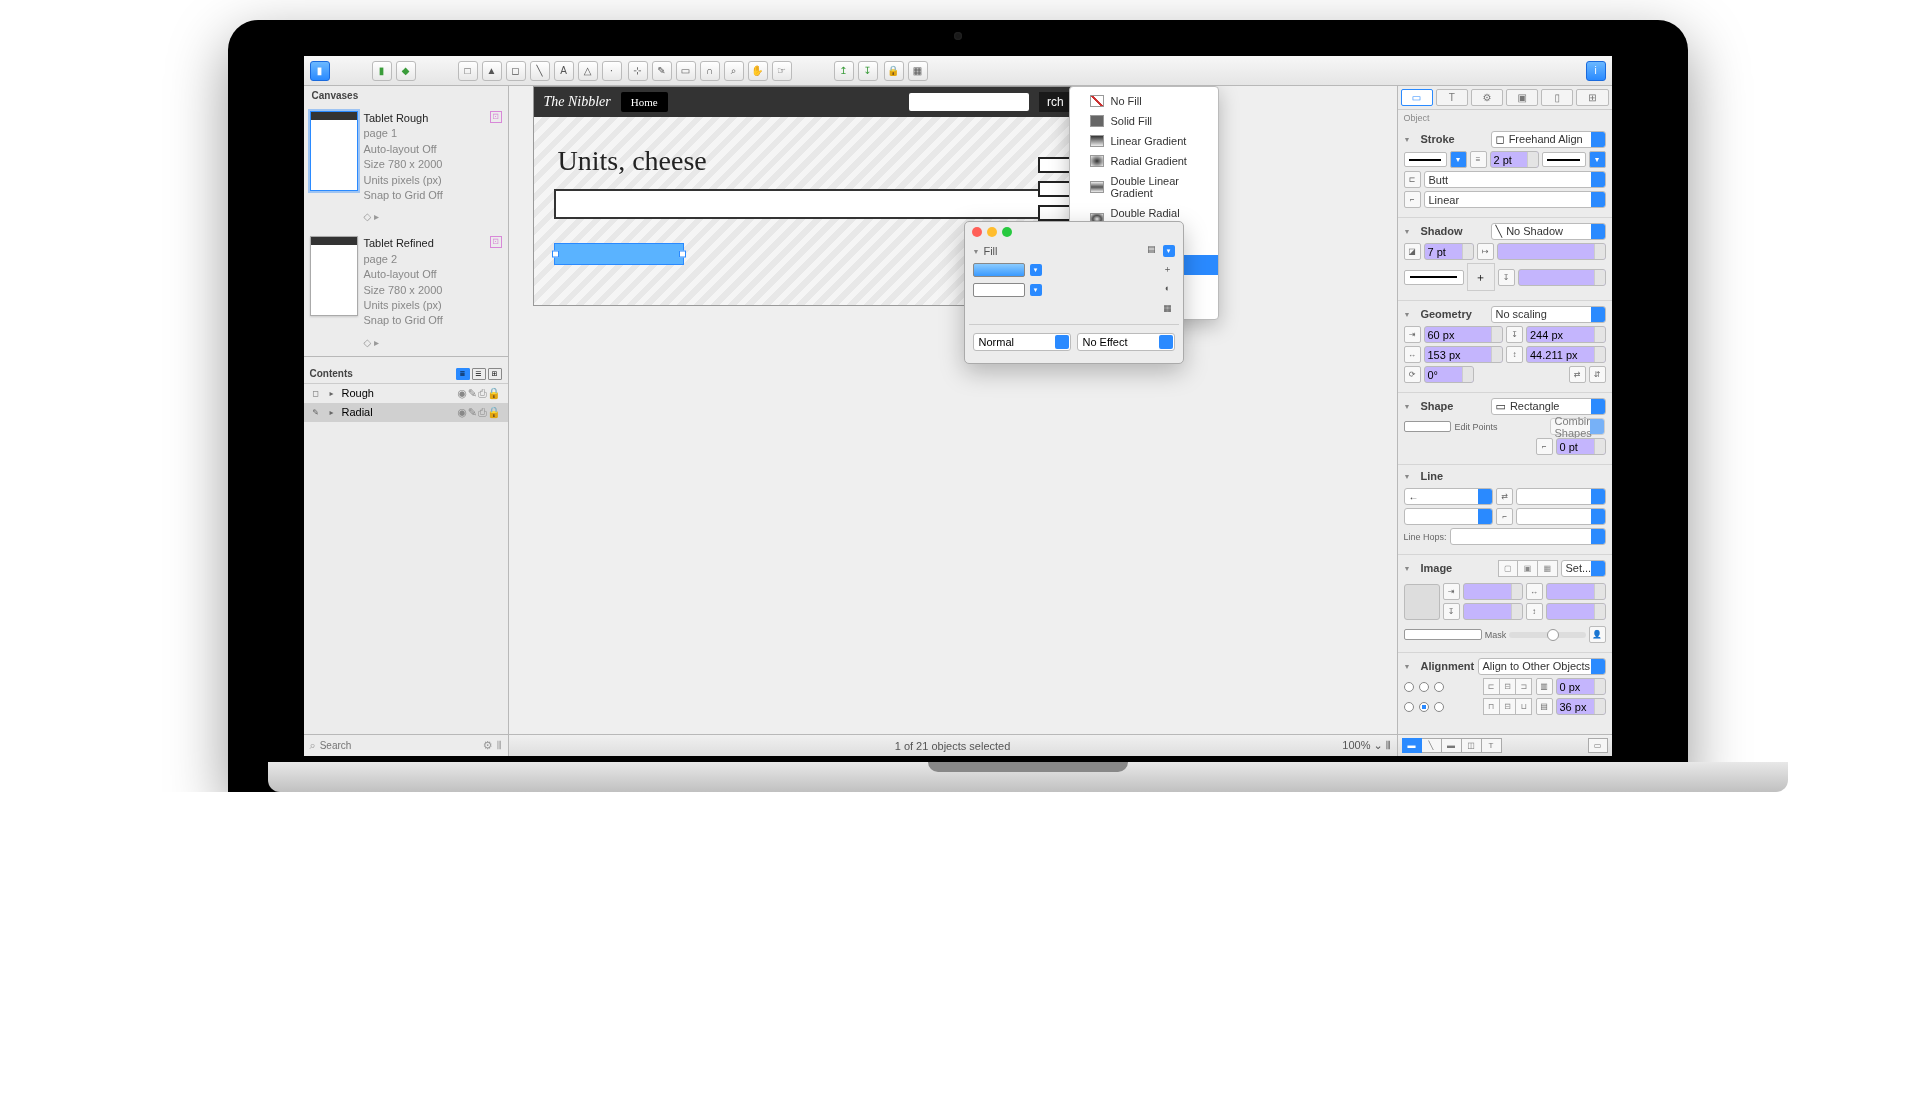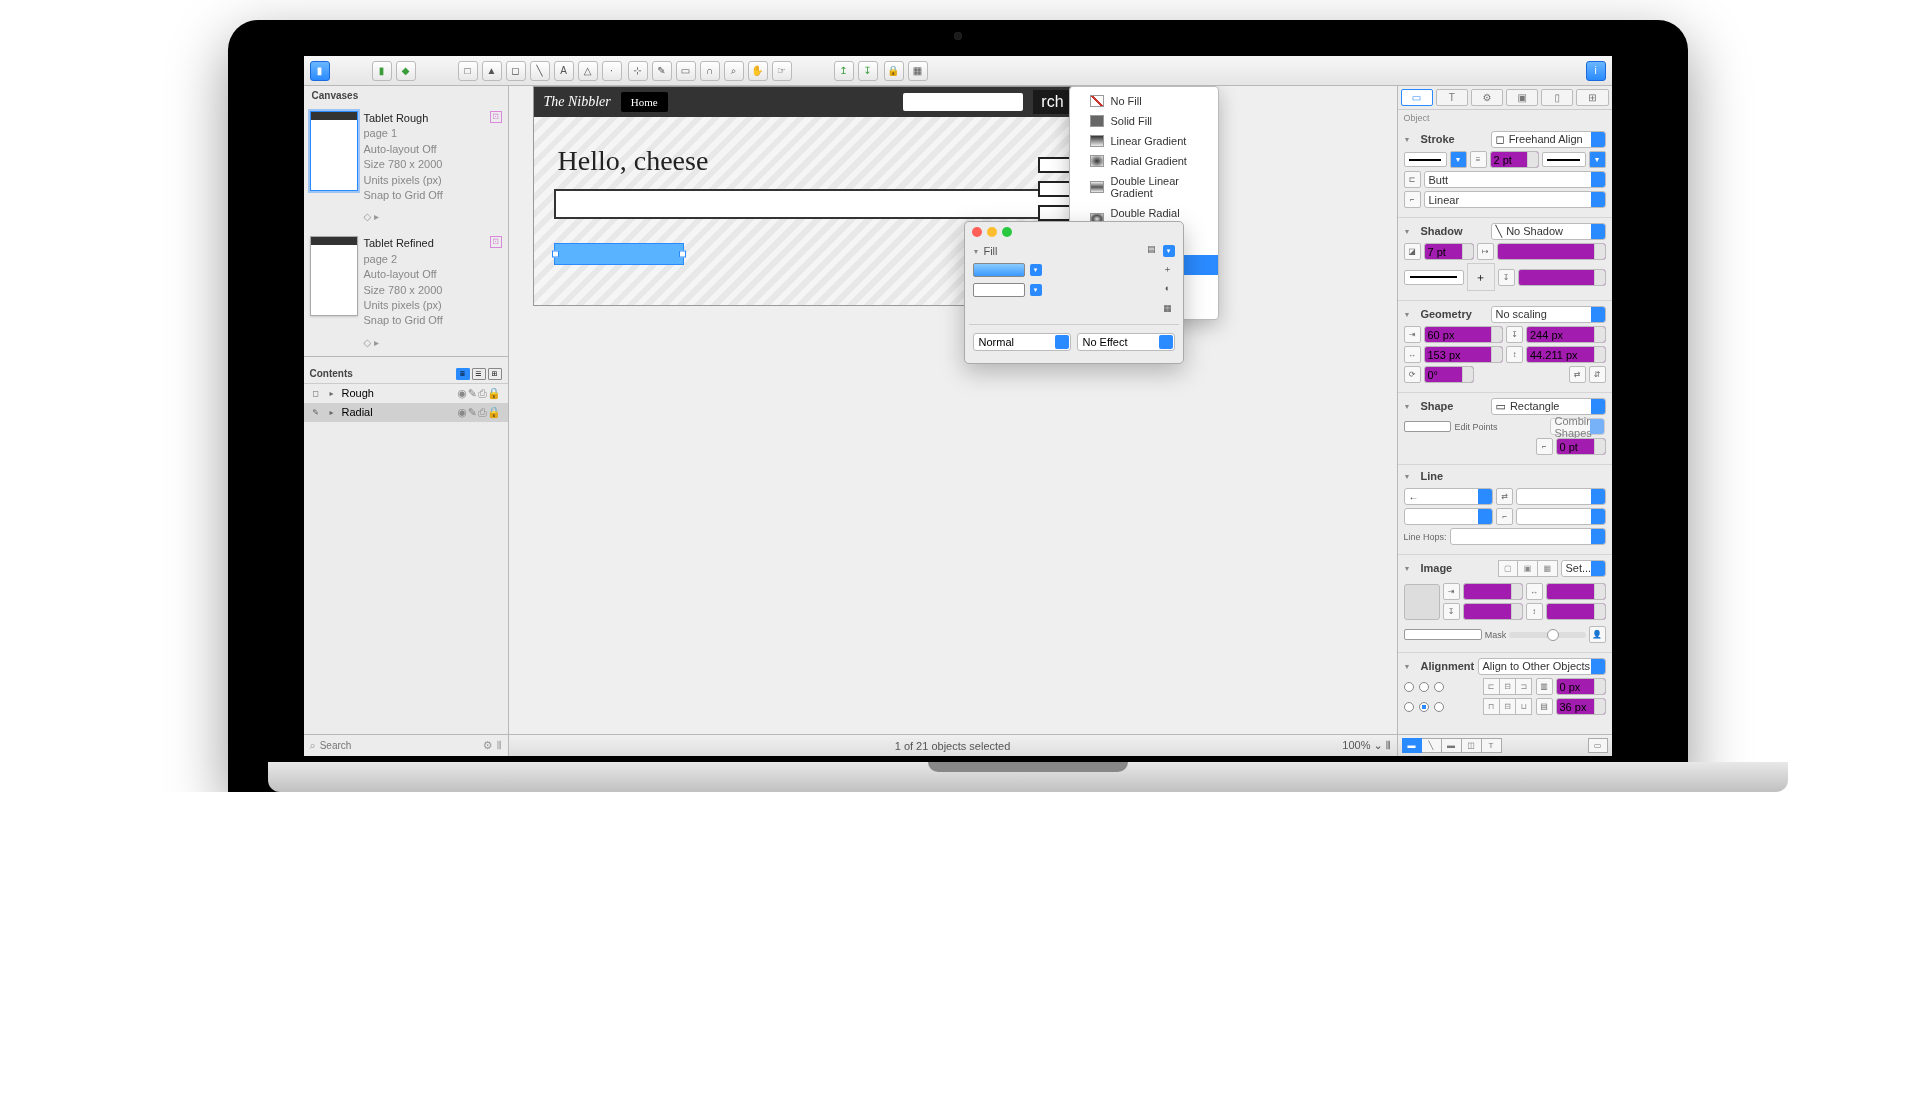--- a/index.html
+++ b/index.html
@@ -46,21 +46,21 @@
 .layer-tools{ margin-left:auto; display:flex; gap:1px; color:#888; font-size:9px;}
 .bottom-search{ height:22px; border-top:1px solid #b8b8b8; display:flex; align-items:center; padding:0 6px; gap:4px; color:#999;}
 .bottom-search input{ flex:1; border:none; background:transparent; font-size:10px; color:#666;}
 
 .canvas-area{ flex:1; background:#efefef; position:relative; overflow:hidden;}
 .canvas-page{ position:absolute; top:0; left:24px; width:610px; background:#fff; border:1px solid #999;}
 .mockup-nav{ height:30px; background:#333; display:flex; align-items:center; padding:0 10px; gap:10px;}
 .mockup-title{ color:#fff; font-family:'Comic Sans MS',cursive; font-size:14px; font-style:italic;}
 .mockup-tab{ background:#000; color:#fff; padding:4px 10px; font-family:'Comic Sans MS',cursive; font-size:11px; border-radius:2px;}
 .mockup-search{ background:#fff; width:120px; height:18px; border-radius:2px; margin-left:auto;}
-.mockup-btn{ background:#1a1a1a; color:#fff; padding:3px 8px; font-size:16px;}
+.mockup-btn{ background:#1a1a1a; color:#fff; padding:3px 8px; font-size:12px;}
 .mockup-dd{ background:#444; color:#fff; padding:3px 8px; font-size:10px; font-style:italic;}
 .hatched{ background:repeating-linear-gradient(135deg,#f5f5f5,#f5f5f5 6px,#e8e8e8 6px,#e8e8e8 12px); padding:20px 20px 40px;}
 .hero-h{ font-family:'Comic Sans MS',cursive; font-size:28px; color:#222; padding:8px 4px;}
 .hero-box{ border:2px solid #333; height:30px; margin:4px 0; background:#fff;}
 .hero-sel{ border:1px solid #2a8aff; background:#5ab3ff; height:22px; width:130px; margin-top:24px; position:relative;}
 .hero-sel::before,.hero-sel::after{content:"";position:absolute;width:5px;height:5px;background:#fff;border:1px solid #2a8aff;}
 .hero-sel::before{left:-3px;top:50%;transform:translateY(-50%);}
 .hero-sel::after{right:-3px;top:50%;transform:translateY(-50%);}
 .sidebar-boxes{ position:absolute; right:14px; top:40px; width:90px;}
 .sb-box{ border:2px solid #222; height:16px; margin-bottom:8px; background:#fff;}
@@ -119,21 +119,21 @@
 .insp-tab.active{ background:#fff; border-color:#2a8aff; color:#2a8aff;}
 .insp-cat{ padding:3px 6px; font-size:9px; color:#888;}
 .insp-group{ padding:2px 6px 6px; border-bottom:1px solid #d5d5d5;}
 .insp-title{ display:flex; align-items:center; gap:10px; font-weight:600; font-size:10px; color:#444; padding:3px 0;}
 .insp-title .disc{font-size:7px;color:#888;}
 .insp-dd{ height:17px; background:#fff; border:1px solid #bbb; border-radius:3px; display:flex; align-items:center; padding:0 4px; font-size:10px; position:relative; color:#333;}
 .insp-dd::after{ content:""; position:absolute; right:0; top:0; bottom:0; width:14px; background:#2a8aff; border-radius:0 2px 2px 0;}
 .insp-row{ display:flex; gap:3px; margin:3px 0; align-items:center;}
 .insp-row > *{flex:1;}
 .insp-row .lbl{ flex:0 0 auto; font-size:9px; color:#666;}
-.insp-num{ height:17px; background:#a21caf; border:1px solid #bbb; border-radius:3px; padding:0 3px; font-size:10px; display:flex;align-items:center; position:relative;}
+.insp-num{ height:17px; background:#c4b5fd; border:1px solid #bbb; border-radius:3px; padding:0 3px; font-size:10px; display:flex;align-items:center; position:relative;}
 .insp-num::after{content:"";position:absolute;right:0;top:0;bottom:0;width:10px;background:#e4e4e4;border-left:1px solid #ccc;border-radius:0 2px 2px 0;}
 .insp-ic{ width:17px;height:17px;border:1px solid #bbb;border-radius:2px;background:#f8f8f8;display:flex;align-items:center;justify-content:center;font-size:8px;color:#666;flex:0 0 17px;}
 .stroke-preview{height:15px;background:#fff;border:1px solid #bbb;border-radius:2px;display:flex;align-items:center;justify-content:center;}
 .stroke-preview::before{content:"";width:80%;height:2px;background:#000;}
 .hspread{display:flex;justify-content:space-between;align-items:center;margin:2px 0;}
 .chk{width:11px;height:11px;border:1px solid #999;border-radius:2px;background:#fff;}
 .seg3{display:flex;flex:1;}
 .seg3 > div{flex:1;height:17px;border:1px solid #bbb;background:#f8f8f8;display:flex;align-items:center;justify-content:center;font-size:8px;color:#888;}
 .seg3 > div:not(:first-child){border-left:none;}
 .radio-row{display:flex;gap:5px;align-items:center;}
@@ -270,21 +270,21 @@
         <div class="canvas-page">
           <div class="mockup-nav">
             <span class="mockup-title">The Nibbler</span>
             <span class="mockup-tab">Home</span>
             <div class="mockup-search"></div>
             <span class="mockup-btn">rch</span>
             <span class="mockup-dd">Popup▾</span>
           </div>
           <div style="position:relative;">
             <div class="hatched">
-              <div class="hero-h">Hello, cheese</div>
+              <div class="hero-h">Units, cheese</div>
               <div class="hero-box"></div>
               <div class="hero-sel"></div>
             </div>
             <div class="sidebar-boxes">
               <div class="sb-box"></div>
                   <div class="sb-box"></div>
                   <div class="sb-box"></div>
                   <div class="sb-box"></div>
                   <div class="sb-box"></div>
             </div>

